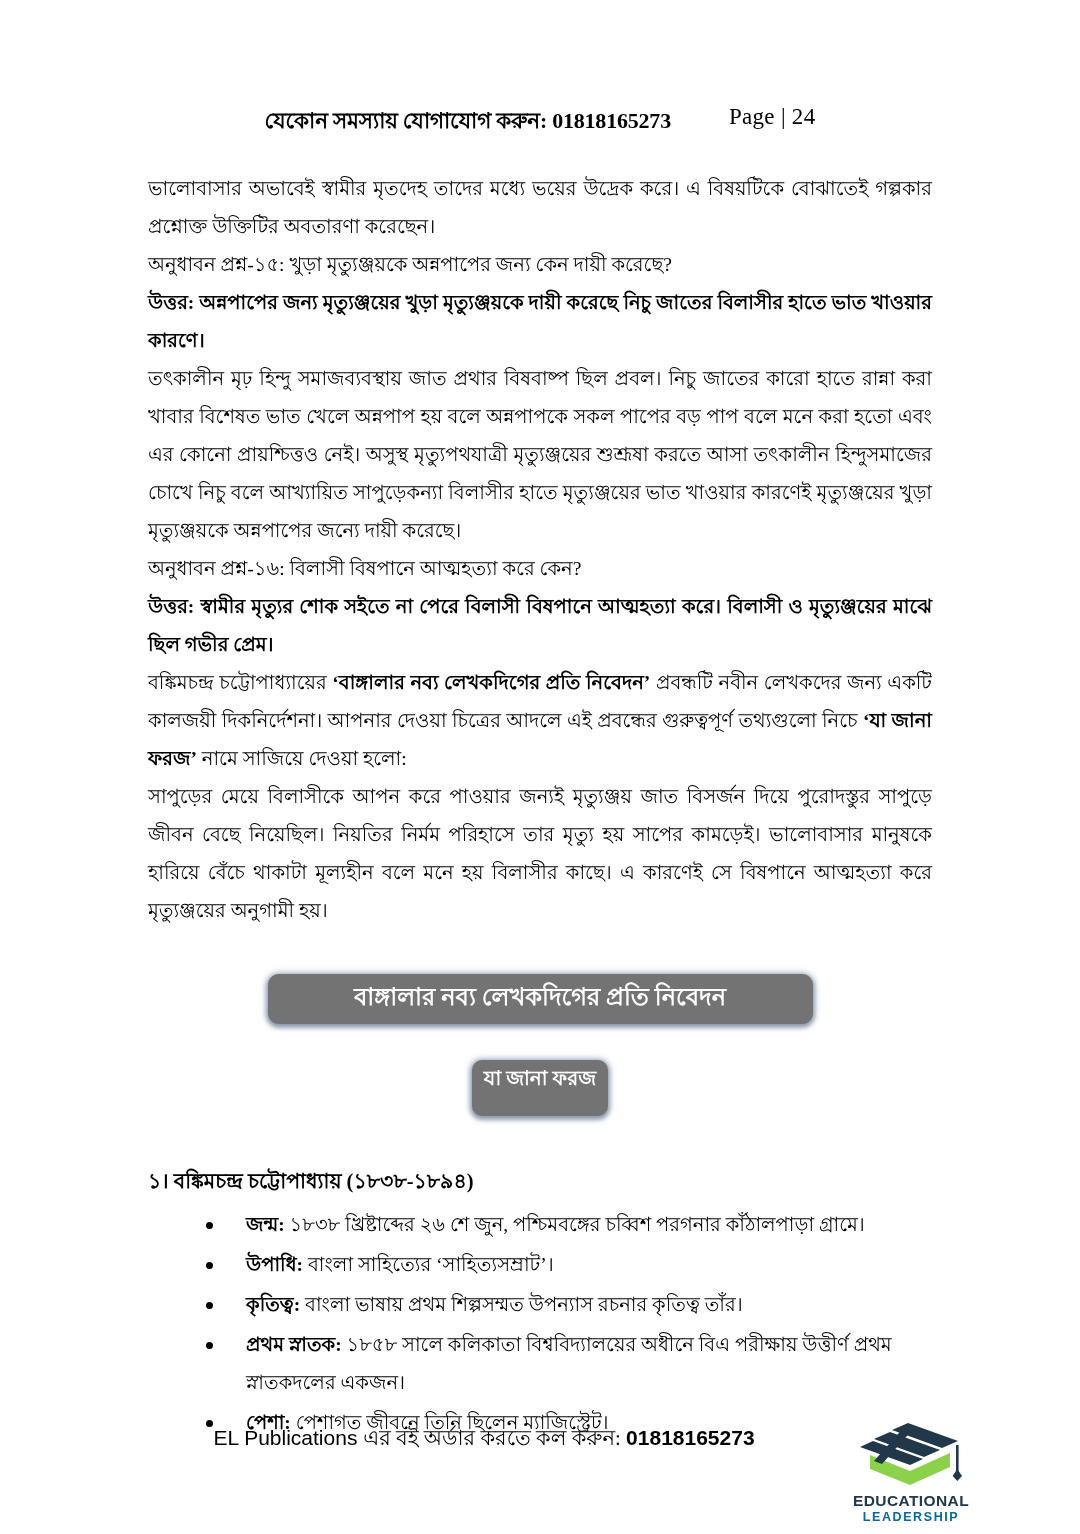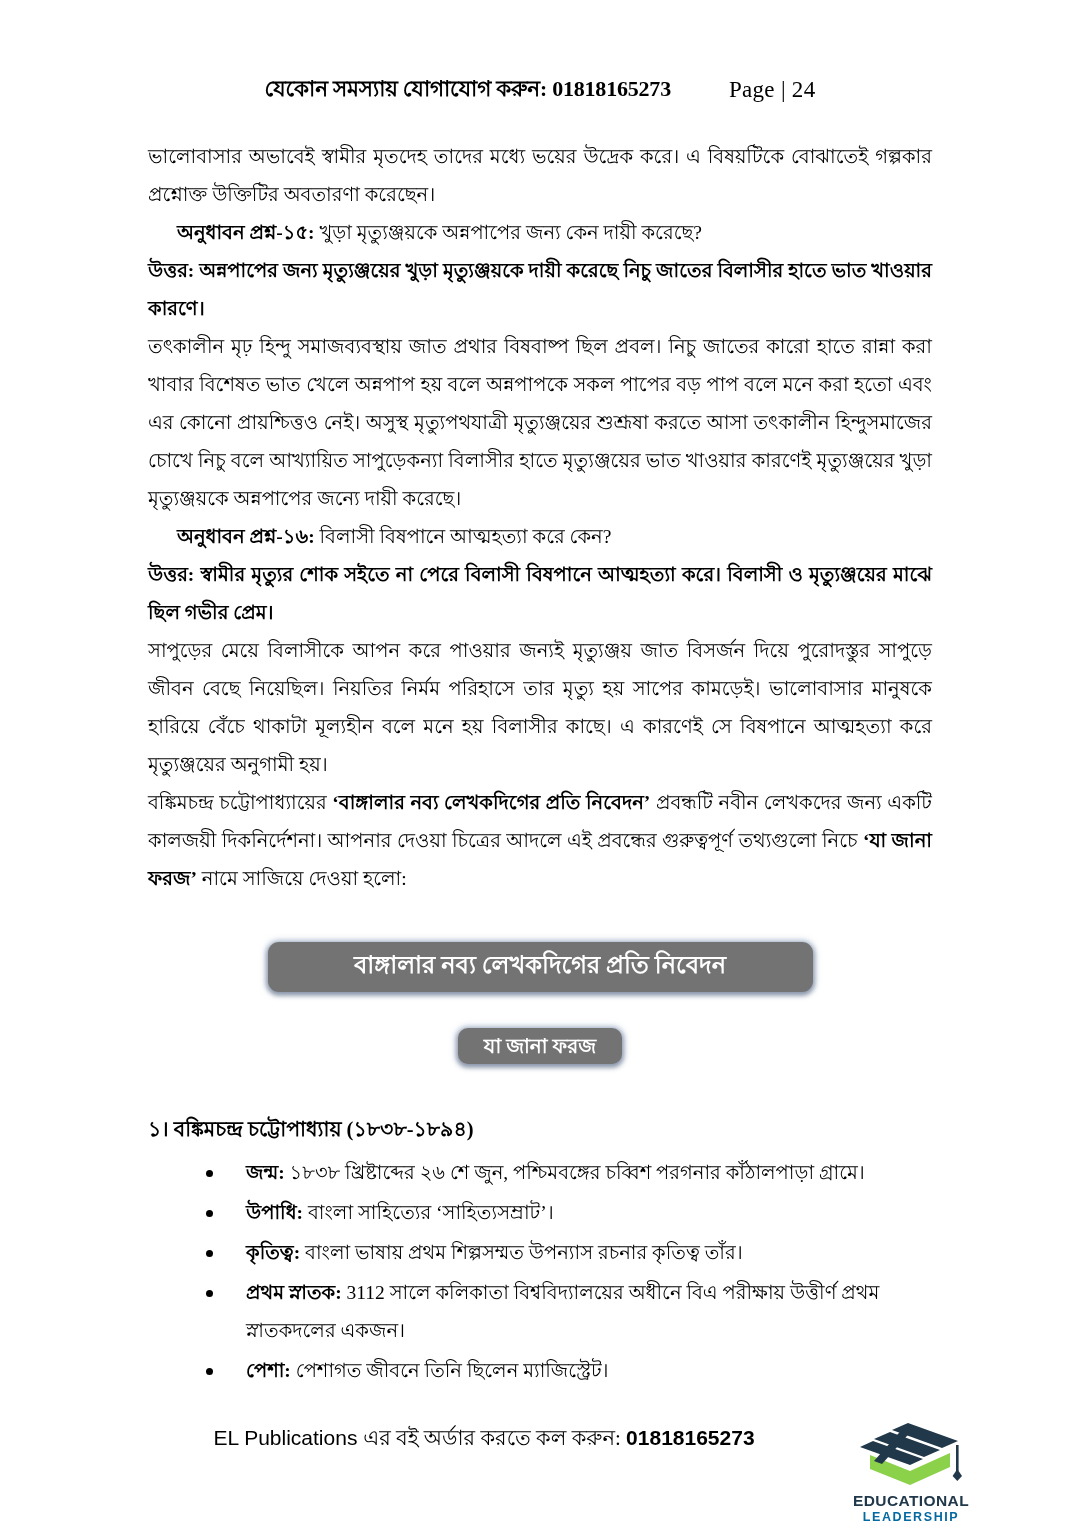--- a/index.html
+++ b/index.html
@@ -20,24 +20,24 @@
     position: relative;
     width: 1080px;
     height: 1534px;
     box-sizing: border-box;
     padding: 0 148px 0 148px;
   }
 
   
   .page-header {
     display: flex;
-    align-items: center;
+    align-items: flex-start;
     justify-content: center;
     gap: 58px;
-    padding-top: 72px;
+    padding-top: 104px;
     white-space: nowrap;
   }
   .header-contact {
     font-family: "Liberation Serif", "DejaVu Serif", serif;
     font-weight: 700;
     font-size: 21.5px;
     letter-spacing: -0.2px;
   }
   .header-phone {
     font-weight: 700;
@@ -59,22 +59,21 @@
     text-align: justify;
     text-align-last: left;
     font-size: 19.5px;
     line-height: 38px;
     font-weight: 400;
   }
   p.para.bold-line {
     font-weight: 700;
   }
   .q-label {
-    font-weight: 700;
-    margin-left: 29px;
+    font-weight: 400;
   }
   .ans-label {
     font-weight: 700;
   }
   .inline-bold {
     font-weight: 700;
   }
 
   
   .banner-wrap {
@@ -94,22 +93,22 @@
     display: inline-block;
   }
   .banner-main {
     width: 545px;
     padding: 9px 0 12px 0;
     font-size: 24px;
     line-height: 1.2;
   }
   .banner-sub {
     margin-top: 36px;
-    width: 164px;
-    padding: 6px 0 6px 0;
+    width: 136px;
+    padding: 6px 0 26px 0;
     font-size: 20px;
     line-height: 1.2;
     border-radius: 10px;
   }
 
   
   .section-head {
     margin-top: 48px;
     font-size: 20.5px;
     font-weight: 700;
@@ -227,45 +226,45 @@
     <p class="para">তৎকালীন মৃঢ় হিন্দু সমাজব্যবস্থায় জাত প্রথার বিষবাষ্প ছিল প্রবল। নিচু জাতের কারো হাতে রান্না করা খাবার বিশেষত ভাত খেলে অন্নপাপ হয় বলে অন্নপাপকে সকল পাপের বড় পাপ বলে মনে করা হতো এবং এর কোনো প্রায়শ্চিত্তও নেই। অসুস্থ মৃত্যুপথযাত্রী মৃত্যুঞ্জয়ের শুশ্রূষা করতে আসা তৎকালীন হিন্দুসমাজের চোখে নিচু বলে আখ্যায়িত সাপুড়েকন্যা বিলাসীর হাতে মৃত্যুঞ্জয়ের ভাত খাওয়ার কারণেই মৃত্যুঞ্জয়ের খুড়া মৃত্যুঞ্জয়কে অন্নপাপের জন্যে দায়ী করেছে।</p>
 
     <p class="para">
       <span class="q-label">অনুধাবন প্রশ্ন-১৬:</span><span> বিলাসী বিষপানে আত্মহত্যা করে কেন?</span>
     </p>
 
     <p class="para bold-line">
       <span class="ans-label">উত্তর:</span><span> স্বামীর মৃত্যুর শোক সইতে না পেরে বিলাসী বিষপানে আত্মহত্যা করে। বিলাসী ও মৃত্যুঞ্জয়ের মাঝে ছিল গভীর প্রেম।</span>
     </p>
 
-    <p class="para">সাপুড়ের মেয়ে বিলাসীকে আপন করে পাওয়ার জন্যই মৃত্যুঞ্জয় জাত বিসর্জন দিয়ে পুরোদস্তুর সাপুড়ে জীবন বেছে নিয়েছিল। নিয়তির নির্মম পরিহাসে তার মৃত্যু হয় সাপের কামড়েই। ভালোবাসার মানুষকে হারিয়ে বেঁচে থাকাটা মূল্যহীন বলে মনে হয় বিলাসীর কাছে। এ কারণেই সে বিষপানে আত্মহত্যা করে মৃত্যুঞ্জয়ের অনুগামী হয়।</p>
-
     <p class="para">
       <span>বঙ্কিমচন্দ্র চট্টোপাধ্যায়ের </span><span class="inline-bold">‘বাঙ্গালার নব্য লেখকদিগের প্রতি নিবেদন’</span><span> প্রবন্ধটি নবীন লেখকদের জন্য একটি কালজয়ী দিকনির্দেশনা। আপনার দেওয়া চিত্রের আদলে এই প্রবন্ধের গুরুত্বপূর্ণ তথ্যগুলো নিচে </span><span class="inline-bold">‘যা জানা ফরজ’</span><span> নামে সাজিয়ে দেওয়া হলো:</span>
     </p>
+
+    <p class="para">সাপুড়ের মেয়ে বিলাসীকে আপন করে পাওয়ার জন্যই মৃত্যুঞ্জয় জাত বিসর্জন দিয়ে পুরোদস্তুর সাপুড়ে জীবন বেছে নিয়েছিল। নিয়তির নির্মম পরিহাসে তার মৃত্যু হয় সাপের কামড়েই। ভালোবাসার মানুষকে হারিয়ে বেঁচে থাকাটা মূল্যহীন বলে মনে হয় বিলাসীর কাছে। এ কারণেই সে বিষপানে আত্মহত্যা করে মৃত্যুঞ্জয়ের অনুগামী হয়।</p>
 
     <div class="banner-wrap">
       <div class="banner banner-main">বাঙ্গালার নব্য লেখকদিগের প্রতি নিবেদন</div>
       <div class="banner banner-sub">যা জানা ফরজ</div>
     </div>
 
     <div class="section-head">১। বঙ্কিমচন্দ্র চট্টোপাধ্যায় (১৮৩৮-১৮৯৪)</div>
 
     <ul class="bullets">
       <li>
         <span class="bullet-term">জন্ম:</span><span> ১৮৩৮ খ্রিষ্টাব্দের ২৬ শে জুন, পশ্চিমবঙ্গের চব্বিশ পরগনার কাঁঠালপাড়া গ্রামে।</span>
       </li>
       <li>
         <span class="bullet-term">উপাধি:</span><span> বাংলা সাহিত্যের ‘সাহিত্যসম্রাট’।</span>
       </li>
       <li>
         <span class="bullet-term">কৃতিত্ব:</span><span> বাংলা ভাষায় প্রথম শিল্পসম্মত উপন্যাস রচনার কৃতিত্ব তাঁর।</span>
       </li>
       <li>
-        <span class="bullet-term">প্রথম স্নাতক:</span><span> 3112 সালে কলিকাতা বিশ্ববিদ্যালয়ের অধীনে বিএ পরীক্ষায় উত্তীর্ণ প্রথম স্নাতকদলের একজন।</span>
+        <span class="bullet-term">প্রথম স্নাতক:</span><span> ১৮৫৮ সালে কলিকাতা বিশ্ববিদ্যালয়ের অধীনে বিএ পরীক্ষায় উত্তীর্ণ প্রথম স্নাতকদলের একজন।</span>
       </li>
       <li>
         <span class="bullet-term">পেশা:</span><span> পেশাগত জীবনে তিনি ছিলেন ম্যাজিস্ট্রেট।</span>
       </li>
     </ul>
 
   </div>
 
   <div class="page-footer">
     <div class="footer-text">

